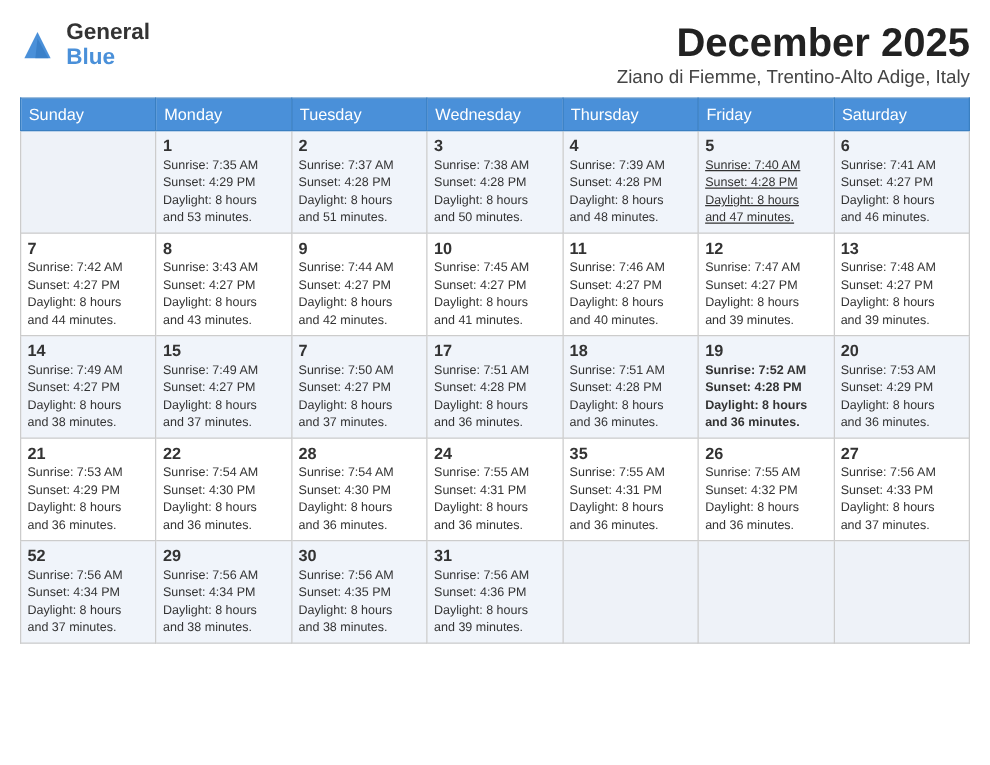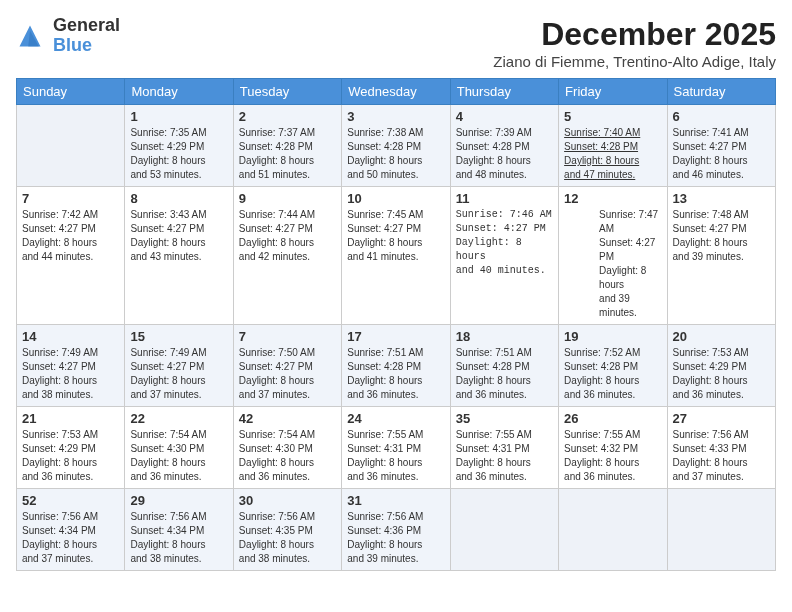--- a/index.html
+++ b/index.html
@@ -192,28 +192,28 @@
         </td>
         <td>
           <span class="day-num">10</span>
           <div class="day-info" style="white-space: pre-line;">Sunrise: 7:45 AM
 Sunset: 4:27 PM
 Daylight: 8 hours
 and 41 minutes.</div>
         </td>
         <td>
           <span class="day-num">11</span>
-          <div class="day-info" style="white-space: pre-line; font-family: Liberation Mono, monospace;">Sunrise: 7:46 AM
+          <div class="day-info" style="white-space: pre-line;">Sunrise: 7:46 AM
 Sunset: 4:27 PM
 Daylight: 8 hours
 and 40 minutes.</div>
         </td>
         <td>
           <span class="day-num">12</span>
-          <div class="day-info" style="white-space: pre-line; margin-left: 35px;">Sunrise: 7:47 AM
+          <div class="day-info" style="white-space: pre-line;">Sunrise: 7:47 AM
 Sunset: 4:27 PM
 Daylight: 8 hours
 and 39 minutes.</div>
         </td>
         <td>
           <span class="day-num">13</span>
           <div class="day-info" style="white-space: pre-line;">Sunrise: 7:48 AM
 Sunset: 4:27 PM
 Daylight: 8 hours
 and 39 minutes.</div>
@@ -250,21 +250,21 @@
         </td>
         <td>
           <span class="day-num">18</span>
           <div class="day-info" style="white-space: pre-line;">Sunrise: 7:51 AM
 Sunset: 4:28 PM
 Daylight: 8 hours
 and 36 minutes.</div>
         </td>
         <td>
           <span class="day-num">19</span>
-          <div class="day-info" style="white-space: pre-line;">Sunrise: 7:52 AM
+          <div class="day-info" style="white-space: pre-line; font-weight: bold;">Sunrise: 7:52 AM
 Sunset: 4:28 PM
 Daylight: 8 hours
 and 36 minutes.</div>
         </td>
         <td>
           <span class="day-num">20</span>
           <div class="day-info" style="white-space: pre-line;">Sunrise: 7:53 AM
 Sunset: 4:29 PM
 Daylight: 8 hours
 and 36 minutes.</div>
@@ -279,21 +279,21 @@
 and 36 minutes.</div>
         </td>
         <td>
           <span class="day-num">22</span>
           <div class="day-info" style="white-space: pre-line;">Sunrise: 7:54 AM
 Sunset: 4:30 PM
 Daylight: 8 hours
 and 36 minutes.</div>
         </td>
         <td>
-          <span class="day-num">42</span>
+          <span class="day-num">28</span>
           <div class="day-info" style="white-space: pre-line;">Sunrise: 7:54 AM
 Sunset: 4:30 PM
 Daylight: 8 hours
 and 36 minutes.</div>
         </td>
         <td>
           <span class="day-num">24</span>
           <div class="day-info" style="white-space: pre-line;">Sunrise: 7:55 AM
 Sunset: 4:31 PM
 Daylight: 8 hours

